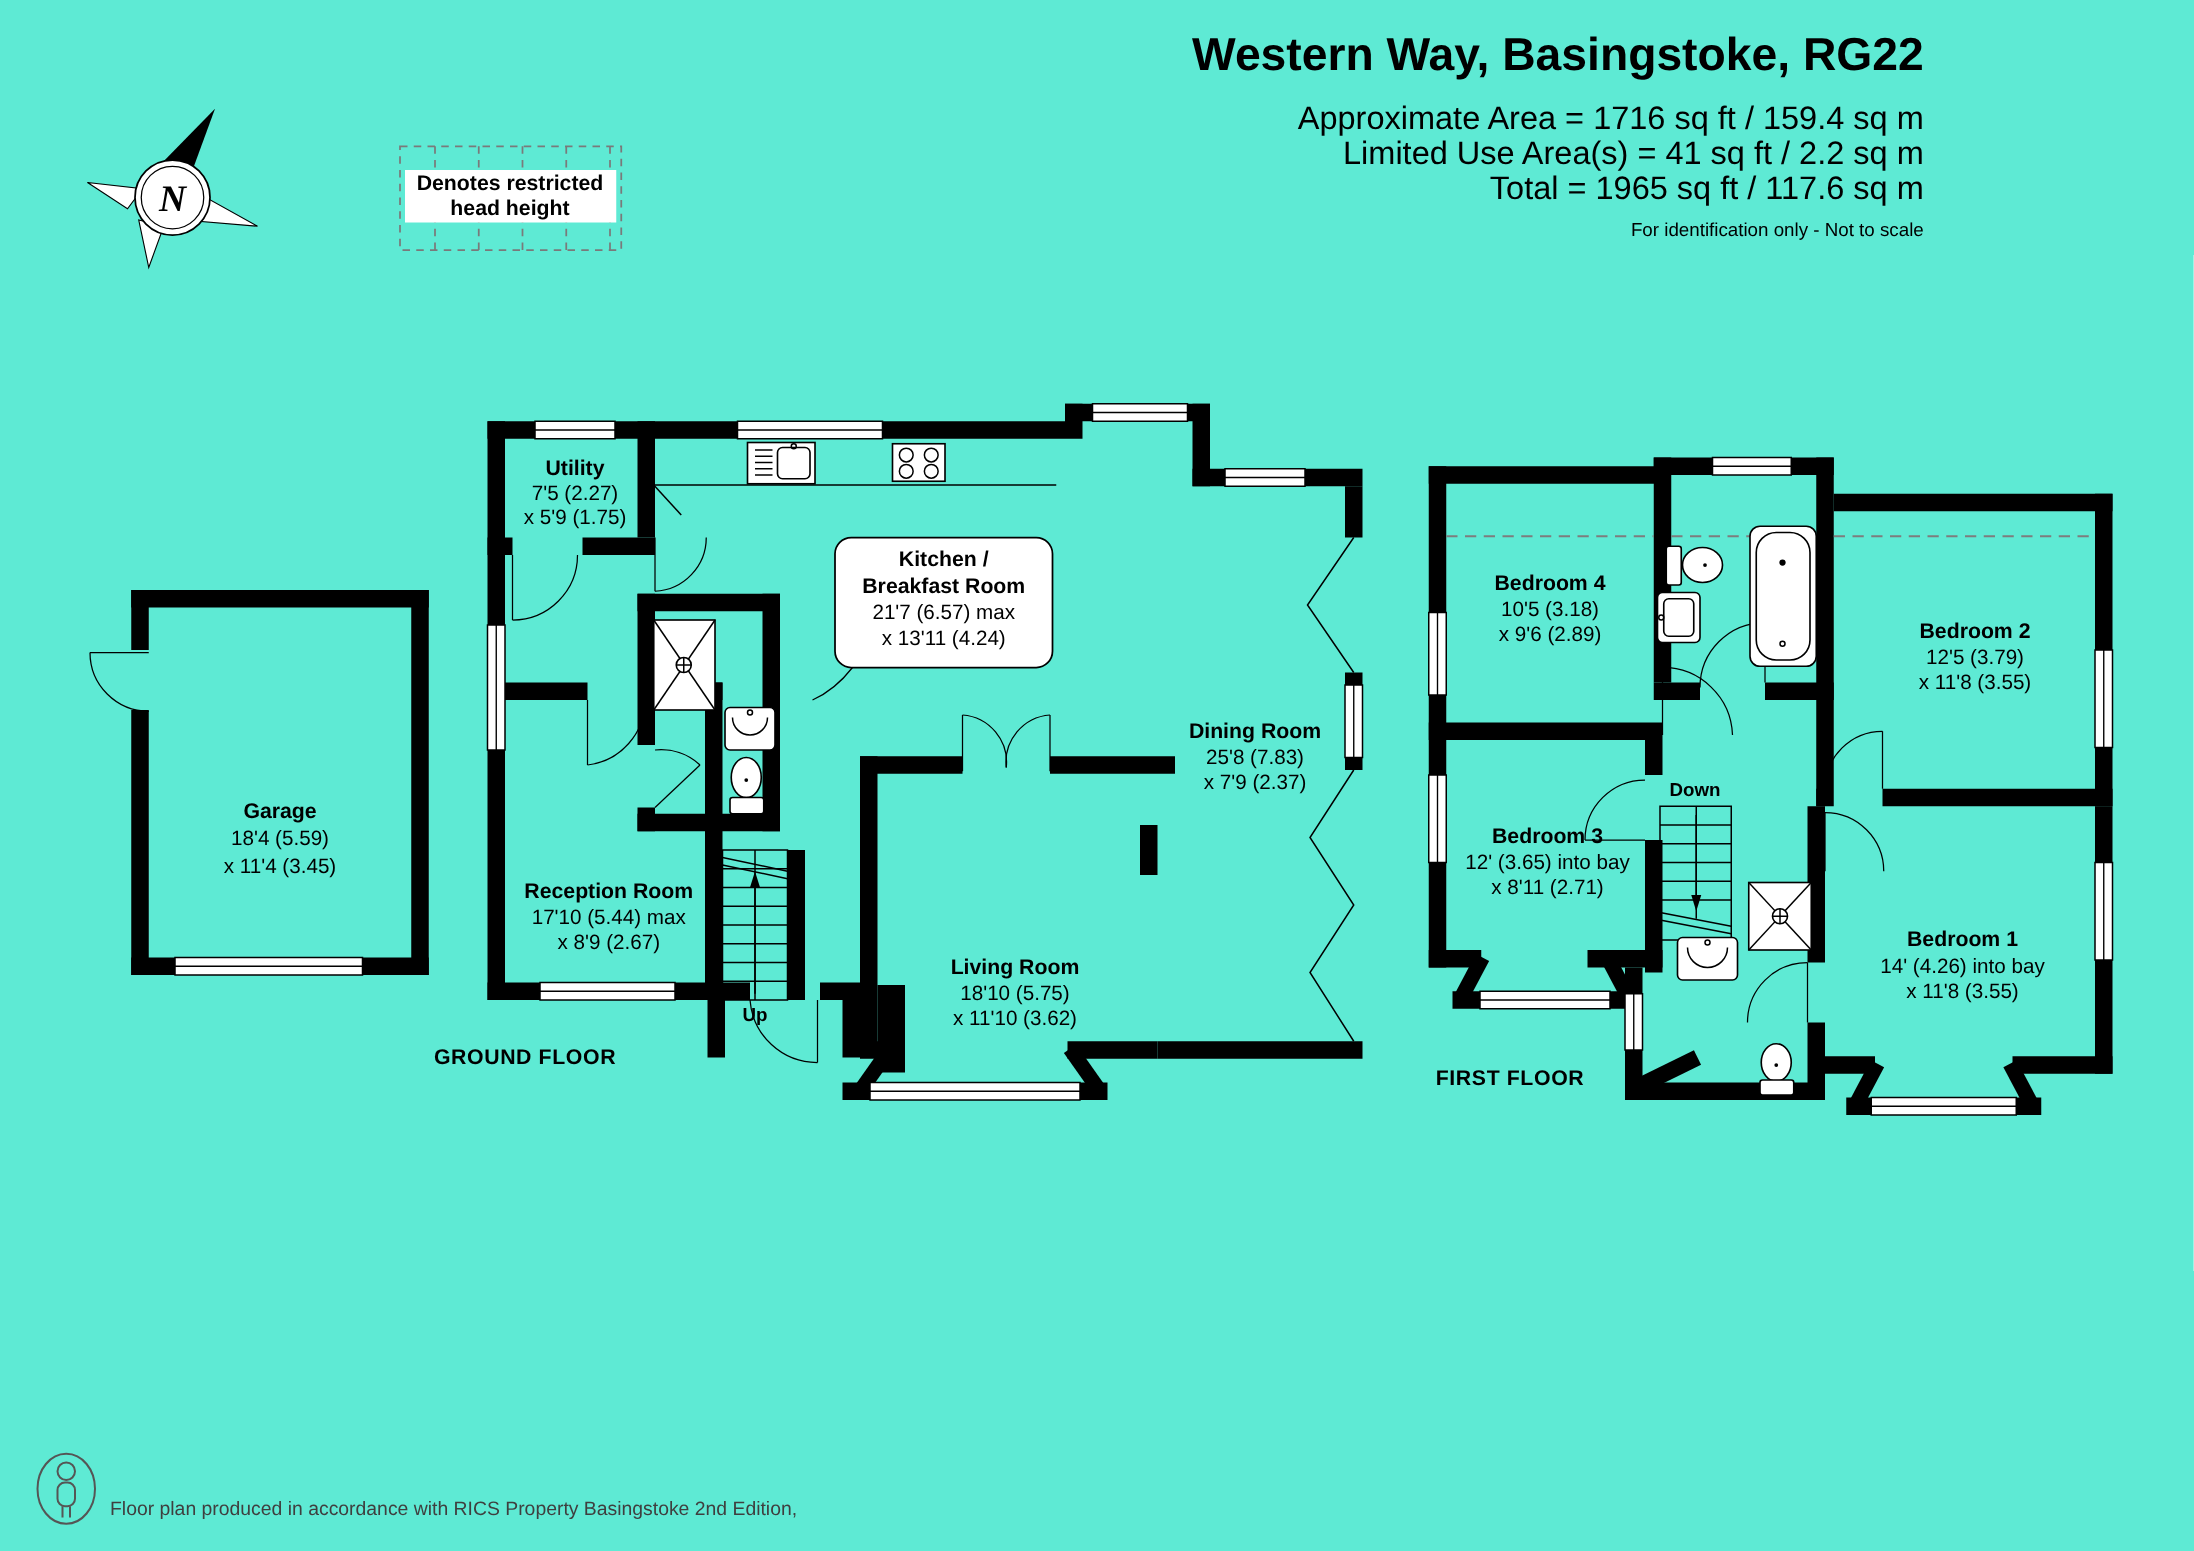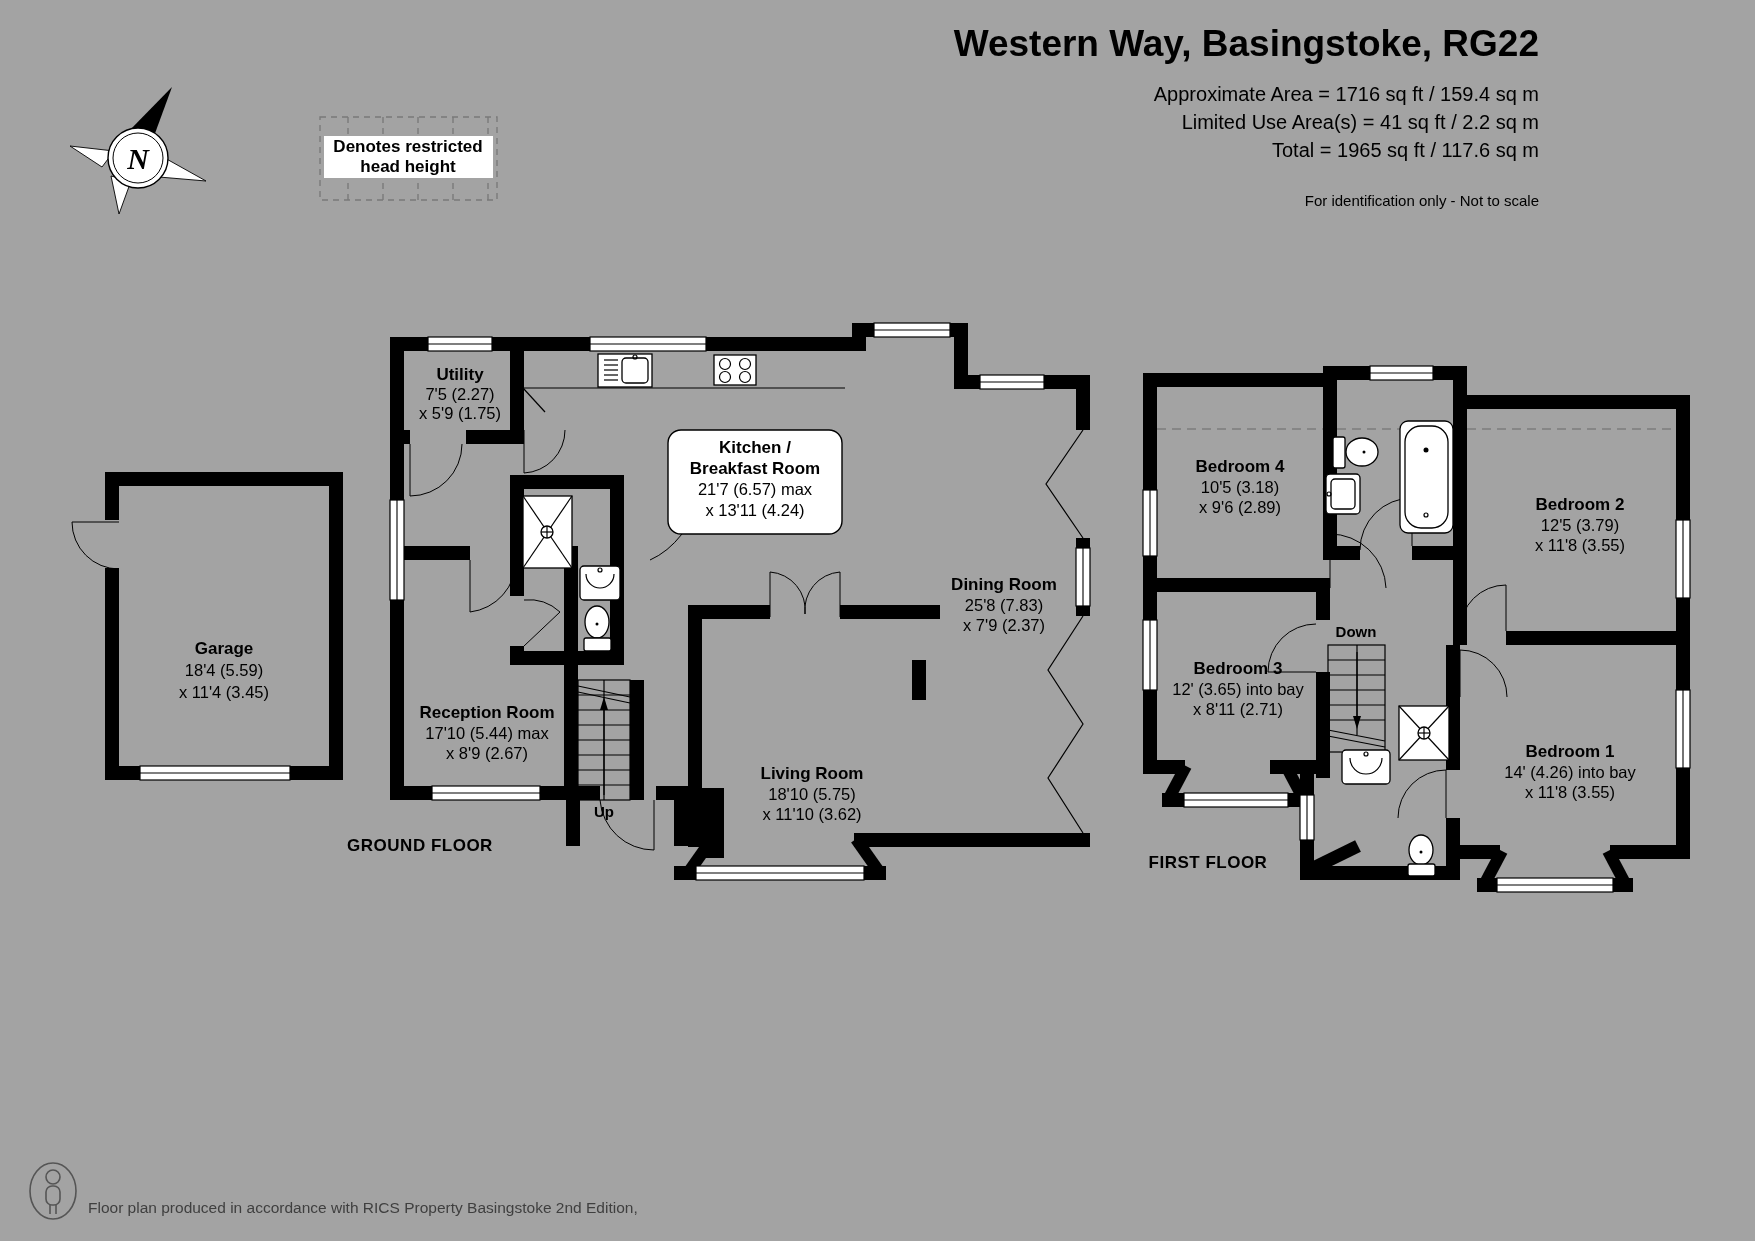--- a/index.html
+++ b/index.html
@@ -1,37 +1,37 @@
 <!DOCTYPE html>
 <html><head>
 <meta charset="utf-8">
 <style>
   html,body{margin:0;padding:0;background:#fff;}
-  .canvas{position:relative;width:1755px;height:1241px;background:#a3a3a3;
+  .canvas{position:relative;width:1755px;height:1241px;background:#5eead4;
           font-family:"Liberation Sans",sans-serif;overflow:hidden;color:#000;}
   svg{position:absolute;left:0;top:0;}
   .wall{fill:#000;stroke:none;}
   .thin{stroke:#000;stroke-width:1.2;fill:none;}
   .thick12{stroke:#000;stroke-width:12;fill:none;}
   .win{fill:#fff;stroke:#000;stroke-width:1.2;}
   .winline{stroke:#000;stroke-width:1.1;}
   .fix{fill:#fff;stroke:#000;stroke-width:1.3;}
   .arc{stroke:#000;stroke-width:1;fill:none;}
   .dash{stroke:#7d7d7d;stroke-width:1.6;stroke-dasharray:9 6;fill:none;}
   .legdash{stroke:#7a7a7a;stroke-width:1.4;stroke-dasharray:6 5;fill:none;}
   .rt{font:bold 17px "Liberation Sans",sans-serif;text-anchor:middle;fill:#000;}
   .rd{font:16.5px "Liberation Sans",sans-serif;text-anchor:middle;fill:#000;}
   .fl{font:bold 17px "Liberation Sans",sans-serif;text-anchor:middle;fill:#000;letter-spacing:.5px;}
   .sl{font:bold 15px "Liberation Sans",sans-serif;text-anchor:middle;fill:#000;}
   .leg{font:bold 17px "Liberation Sans",sans-serif;text-anchor:middle;fill:#000;}
   .north{font:bold italic 30px "Liberation Serif",serif;text-anchor:middle;fill:#000;}
   .header{position:absolute;top:24px;right:216px;text-align:right;}
   .header .title{font-size:37px;font-weight:bold;line-height:40px;margin:0 0 16px 0;}
-  .header .area-line{font-size:20px;line-height:28px;}
-  .header .ident{font-size:15px;margin-top:28px;}
+  .header .area-line{font-size:26px;line-height:28px;}
+  .header .ident{font-size:15px;margin-top:12px;}
   .footer{position:absolute;left:88px;top:1158px;color:#3f3f3f;font-size:15.5px;
           line-height:20px;white-space:pre-wrap;}
   .footer-icon{position:absolute;left:26px;top:1160px;}
 </style>
 </head>
 <body>
 
 <div class="canvas">
 
   <div class="header">

